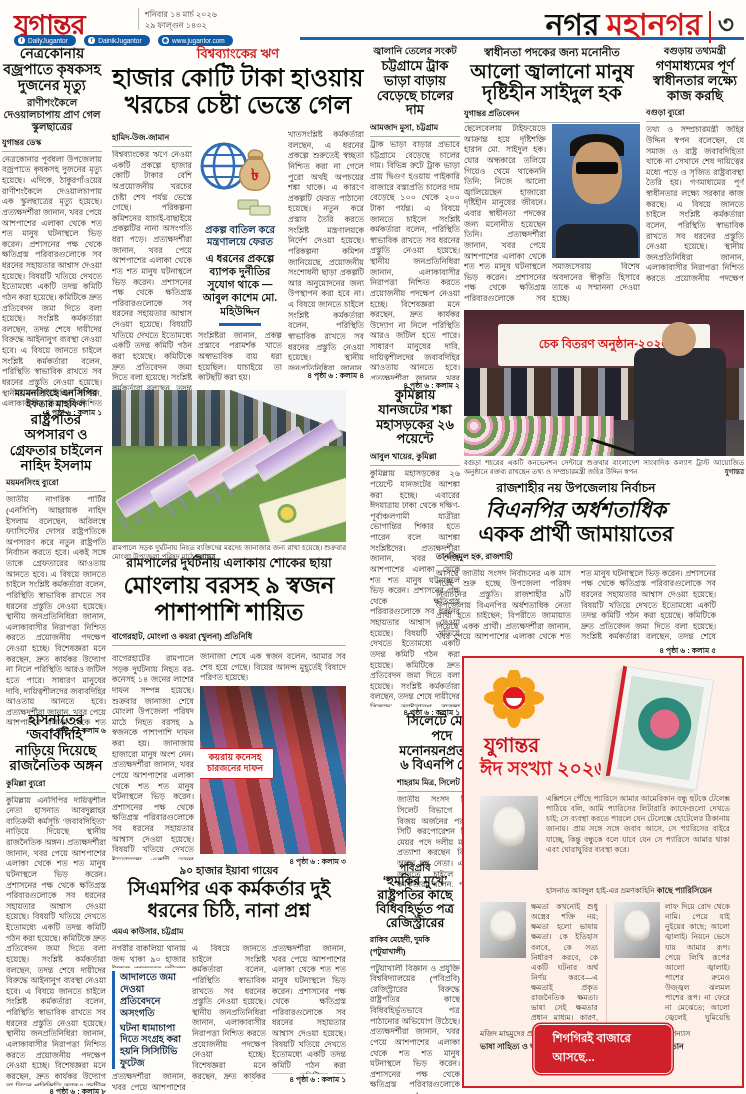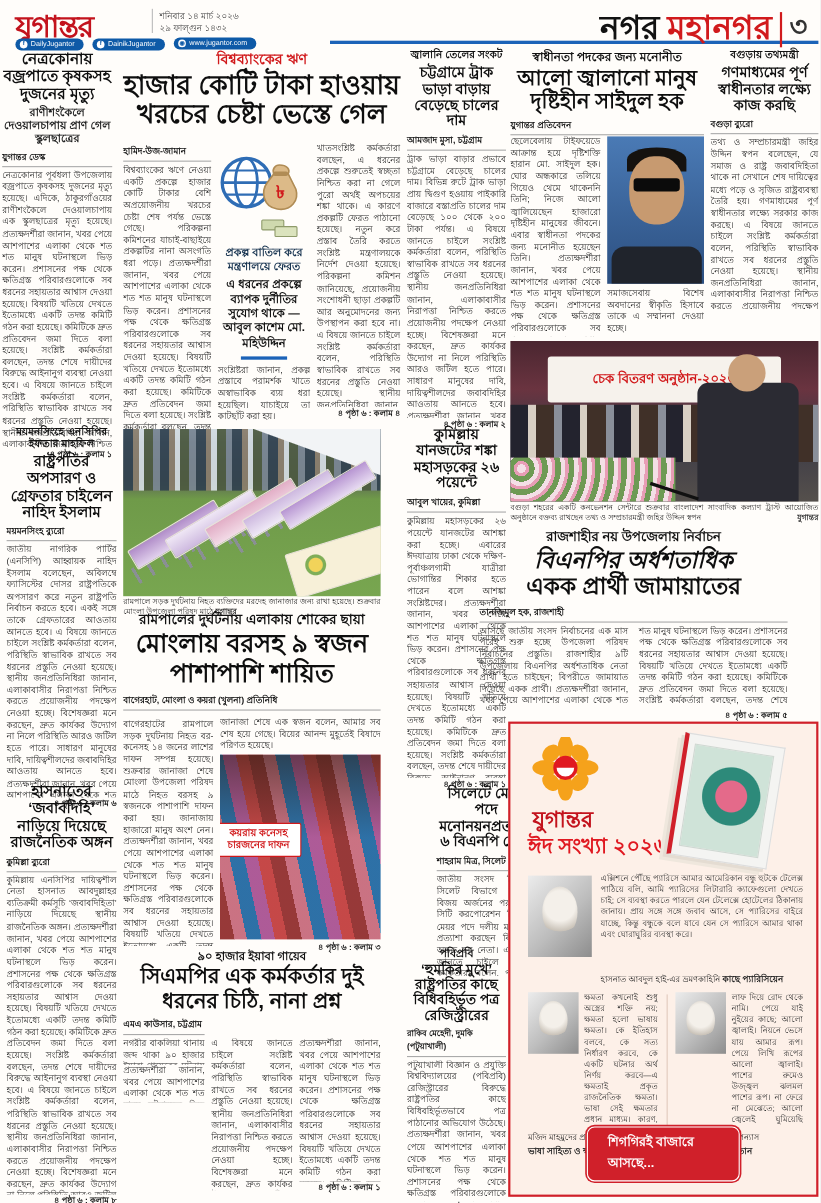--- a/index.html
+++ b/index.html
@@ -343,20 +343,24 @@
   <div class="abs" style="left:112px;top:864px;width:234px;">
     <div class="kick" style="font-size:10.5px;">৯০ হাজার ইয়াবা গায়েব</div>
     <div class="hl" style="font-size:19px;margin-top:2px;">সিএমপির এক কর্মকর্তার দুই</div>
     <div class="hl" style="font-size:19px;">ধরনের চিঠি, নানা প্রশ্ন</div>
     <div class="byl" style="margin-top:4px;width:74px;">এমএ কাউসার, চট্টগ্রাম</div>
   </div>
   <div class="abs" style="left:112px;top:944px;width:74px;">
     <div class="body" style="height:24px;">
       <span>নগরীর বাকলিয়া থানায় জব্দ থাকা ৯০ হাজার ইয়াবা গায়েবের ঘটনায় সিএমপির এক কর্মকর্তার দুই ধরনের চিঠি নিয়ে নানা প্রশ্ন উঠেছে।</span>
     </div>
+    <div class="quotebox">
+      <div class="q1">আদালতে জমা দেওয়া প্রতিবেদনে অসংগতি</div>
+      <div class="q1" style="margin-top:3px;">ঘটনা ধামাচাপা দিতে সংগ্রহ করা হয়নি সিসিটিভি ফুটেজ</div>
+    </div>
     <div class="body" style="height:34px;">
       <span>প্রত্যক্ষদর্শীরা জানান, খবর পেয়ে আশপাশের এলাকা থেকে শত শত মানুষ ঘটনাস্থলে ভিড় করেন। প্রশাসনের পক্ষ থেকে ক্ষতিগ্রস্ত পরিবারগুলোকে সব ধরনের সহায়তার আশ্বাস দেওয়া হয়েছে। বিষয়টি খতিয়ে দেখতে ইতোমধ্যে একটি তদন্ত কমিটি গঠন করা হয়েছে। কমিটিকে দ্রুত প্রতিবেদন জমা দিতে বলা হয়েছে। সংশ্লিষ্ট কর্মকর্তারা বলছেন, তদন্ত শেষে দায়ীদের বিরুদ্ধে আইনানুগ ব্যবস্থা নেওয়া হবে।</span>
     </div>
   </div>
   <div class="abs" style="left:192px;top:944px;width:74px;">
     <div class="body" style="height:138px;">
       <span>এ বিষয়ে জানতে চাইলে সংশ্লিষ্ট কর্মকর্তারা বলেন, পরিস্থিতি স্বাভাবিক রাখতে সব ধরনের প্রস্তুতি নেওয়া হয়েছে। স্থানীয় জনপ্রতিনিধিরা জানান, এলাকাবাসীর নিরাপত্তা নিশ্চিত করতে প্রয়োজনীয় পদক্ষেপ নেওয়া হচ্ছে। বিশেষজ্ঞরা মনে করছেন, দ্রুত কার্যকর উদ্যোগ না নিলে পরিস্থিতি আরও জটিল হতে পারে। সাধারণ মানুষের দাবি, দায়িত্বশীলদের জবাবদিহির আওতায় আনতে হবে।</span>
     </div>
   </div>
   <div class="abs" style="left:272px;top:944px;width:74px;">

